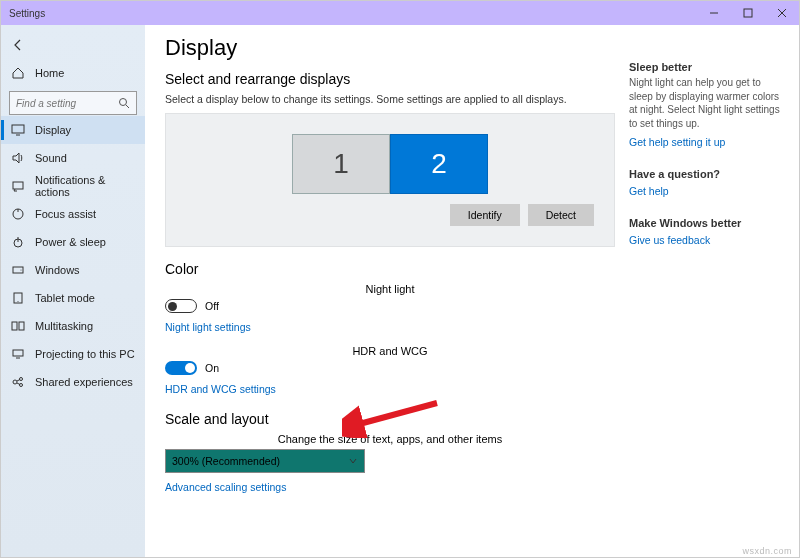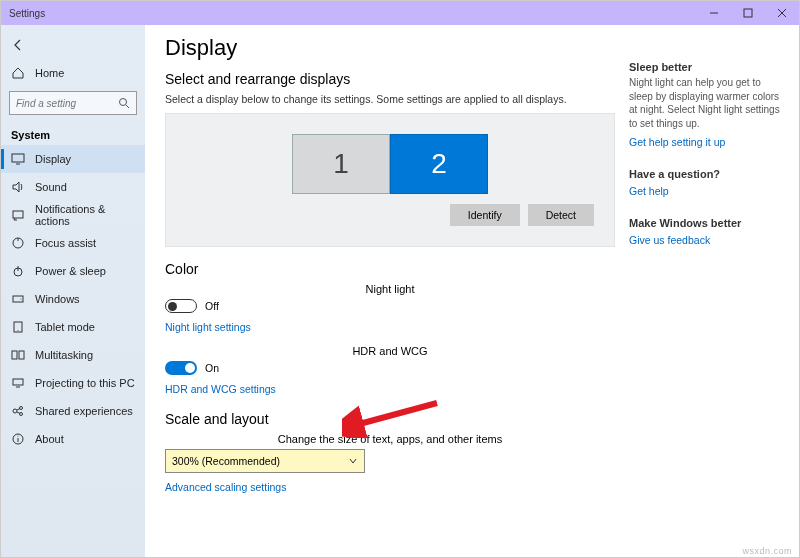--- a/index.html
+++ b/index.html
@@ -8,21 +8,21 @@
 .titlebar { height: 24px; display: flex; align-items: center; padding-left: 8px; background: #c4b5fd; }
 .titlebar-title { font-size: 10px; color: #333; }
 .win-controls { margin-left: auto; display: flex; }
 .win-btn { width: 34px; height: 24px; display: flex; align-items: center; justify-content: center; color: #333; font-size: 10px; }
 .body { flex: 1; display: flex; overflow: hidden; }
 .sidebar { width: 144px; background: linear-gradient(to bottom,#e3ecf5,#dfe8f1); padding: 6px 0; display: flex; flex-direction: column; }
 .side-row { display: flex; align-items: center; height: 28px; padding: 0 10px; gap: 10px; color: #222; font-size: 11px; }
 .side-row.active { background: #cfe0f2; position: relative; }
 .side-row.active::before { content: ""; position: absolute; left: 0; top: 4px; bottom: 4px; width: 3px; background: #0078d7; }
 .icon { width: 14px; height: 14px; display: inline-flex; align-items: center; justify-content: center; flex-shrink: 0; }
-.search-wrap { margin: 4px 8px 8px 8px; position: relative; border-radius: 6px; }
+.search-wrap { margin: 4px 8px 1px 8px; position: relative; border-radius: 6px; }
 .search-input { width: 100%; height: 24px; border: 1px solid #999; background: #f4f7fb; padding: 0 22px 0 6px; font-size: 10px; font-style: italic; color: #666; }
 .search-ic { position: absolute; right: 6px; top: 5px; color: #555; }
 .side-heading { font-size: 11px; font-weight: 600; padding: 6px 10px 4px 10px; }
 .content { flex: 1; display: flex; overflow: hidden; }
 .main { flex: 1; padding: 10px 14px 0 20px; overflow-y: auto; }
 .right { width: 170px; padding: 36px 12px 0 0; font-size: 10.5px; color: #333; }
 h1 { font-size: 22px; font-weight: 300; margin-bottom: 10px; }
 h2 { font-size: 14px; font-weight: 400; margin: 6px 0; }
 .desc { font-size: 10.5px; color: #333; margin-bottom: 8px; }
 .disp-area { background: #eef0f2; border: 1px solid #e0e2e4; padding: 20px; display: flex; flex-direction: column; align-items: center; }
@@ -34,21 +34,21 @@
 .btn-flat { background: #ccc; border: none; padding: 5px 18px; font-size: 10.5px; }
 .sect { margin-top: 14px; }
 .lbl { font-size: 11px; margin-bottom: 4px; text-align: center; }
 .toggle { display: inline-flex; align-items: center; gap: 8px; margin-bottom: 6px; }
 .tog-off { width: 32px; height: 14px; border: 1px solid #333; border-radius: 8px; position: relative; background: #fff; }
 .tog-off::after { content:""; position:absolute; left:2px; top:1.5px; width:9px; height:9px; background:#333; border-radius:50%; }
 .tog-on { width: 32px; height: 14px; border-radius: 8px; position: relative; background: #0078d7; }
 .tog-on::after { content:""; position:absolute; right:2px; top:2px; width:10px; height:10px; background:#fff; border-radius:50%; }
 .tog-text { font-size: 10.5px; }
 .link { color: #0067c0; font-size: 10.5px; cursor: pointer; display: inline-block; margin: 2px 0; }
-.sel { height: 24px; border: 1px solid #888; width: 200px; padding: 0 6px; font-size: 10.5px; background:#fef9c3; display:flex; align-items:center; justify-content:space-between; margin-top:4px; margin-bottom:6px;}
+.sel { height: 24px; border: 1px solid #888; width: 200px; padding: 0 6px; font-size: 10.5px; background:#0f766e; display:flex; align-items:center; justify-content:space-between; margin-top:4px; margin-bottom:6px;}
 .right h3 { font-size: 11px; font-weight: 600; margin-bottom: 3px; }
 .right p { font-size: 10px; color: #555; line-height: 1.35; margin-bottom: 4px; }
 .right .block { margin-bottom: 18px; }
 .arrow { position: absolute; left: 342px; top: 398px; pointer-events:none; }
 .watermark { position:absolute; right:8px; bottom:2px; font-size:9px; color:#bbb; letter-spacing:0.5px; font-family:sans-serif;}
 svg { display:block; }
 </style>
 </head>
 <body>
 
@@ -94,21 +94,20 @@
       </div>
       <div class="search-wrap">
         <input class="search-input" placeholder="Find a setting" style="">
         <span class="search-ic icon">
             <svg width="12" height="12" viewBox="0 0 12 12">
               <circle cx="5" cy="5" r="3.5" fill="none" stroke="#555"></circle>
               <line x1="8" y1="8" x2="11" y2="11" stroke="#555"></line>
             </svg>
           </span>
       </div>
-      <div class="side-heading">System</div>
 
       <div class="side-row active">
         <span class="icon">
             <svg width="14" height="14" viewBox="0 0 14 14">
               <rect x="1" y="2" width="12" height="8" fill="none" stroke="#333"></rect>
               <line x1="5" y1="12" x2="9" y2="12" stroke="#333"></line>
             </svg>
           </span>
         <span>Display</span>
       </div>
@@ -187,30 +186,20 @@
         <span class="icon">
             <svg width="14" height="14" viewBox="0 0 14 14">
               <circle cx="4" cy="7" r="2" fill="none" stroke="#333"></circle>
               <circle cx="10" cy="4" r="1.5" fill="none" stroke="#333"></circle>
               <circle cx="10" cy="10" r="1.5" fill="none" stroke="#333"></circle>
               <line x1="6" y1="6" x2="9" y2="4.5" stroke="#333"></line>
               <line x1="6" y1="8" x2="9" y2="9.5" stroke="#333"></line>
             </svg>
           </span>
         <span>Shared experiences</span>
-      </div>
-      <div class="side-row">
-        <span class="icon">
-            <svg width="14" height="14" viewBox="0 0 14 14">
-              <circle cx="7" cy="7" r="5" fill="none" stroke="#333"></circle>
-              <line x1="7" y1="6" x2="7" y2="10" stroke="#333"></line>
-              <circle cx="7" cy="4" r="0.5" fill="#333"></circle>
-            </svg>
-          </span>
-        <span>About</span>
       </div>
     </div>
 
     <div class="content">
       <div class="main">
         <h1>Display</h1>
         <h2>Select and rearrange displays</h2>
         <div class="desc">Select a display below to change its settings. Some settings are applied to all displays.</div>
         <div class="disp-area">
           <div class="monitors">

